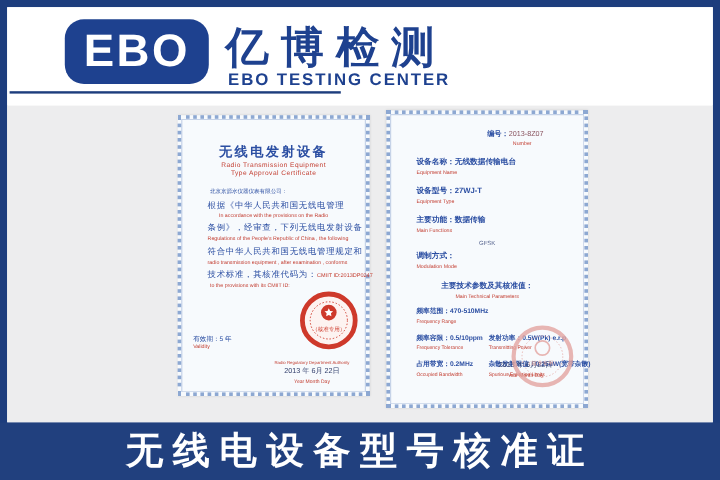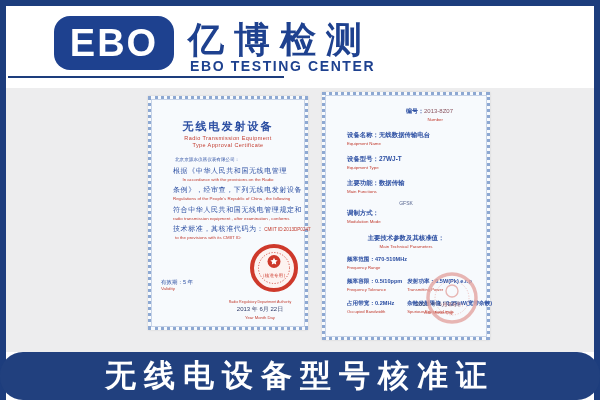--- a/index.html
+++ b/index.html
@@ -64,21 +64,21 @@
   .r-cell { width:49%; text-align:left; }
   .r-cell .f-main { font-size:5.6px; color:#2b4ea2; font-weight:bold; white-space:nowrap; }
   .r-cell .f-en   { font-size:4.2px; color:#c23b2e; margin-top:1px; white-space:nowrap; }
   .r-seal { position:absolute; right:8px; bottom:8px; }
   .r-issue { position:absolute; right:10px; bottom:22px; width:78px; text-align:center; }
   .r-issue .iss-date{ font-size:6px; color:#34406e; white-space:nowrap; }
   .r-issue .iss-ymd { font-size:4.2px; color:#c23b2e; margin-top:1px; }
 
   
   .banner { position:absolute; left:0; right:0; bottom:0; height:48px; background:#21407e;
-            display:flex; align-items:center; justify-content:center;border-radius:23px; }
+            display:flex; align-items:center; justify-content:center; }
   .banner-text { color:#fff; font-size:31px; font-weight:bold; letter-spacing:8px; white-space:nowrap; }
 </style>
 </head>
 <body>
 
 <div class="page">
 
   <div class="frame-top"></div>
   <div class="frame-left"></div>
   <div class="frame-right"></div>

